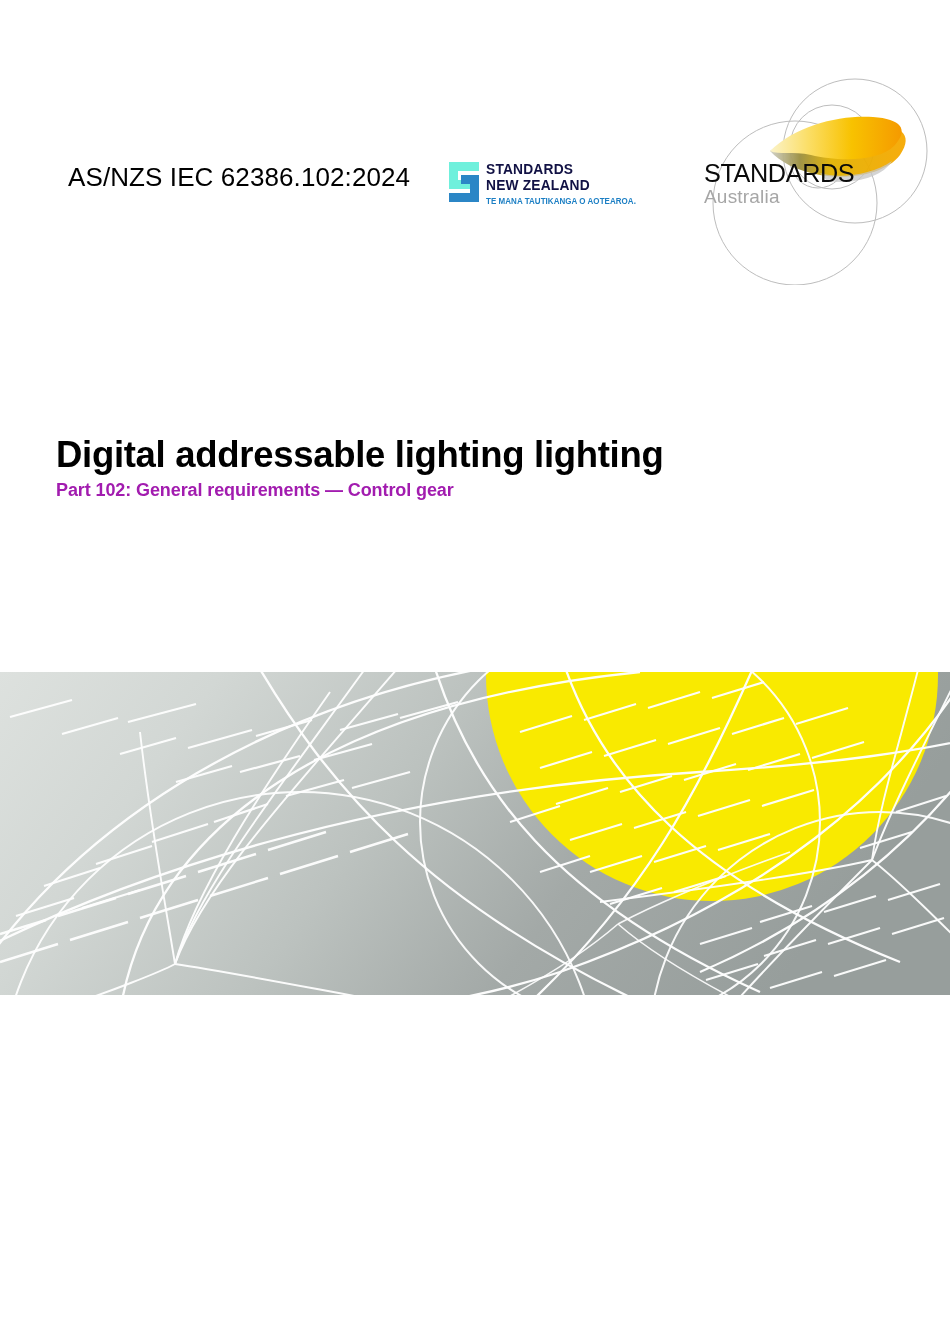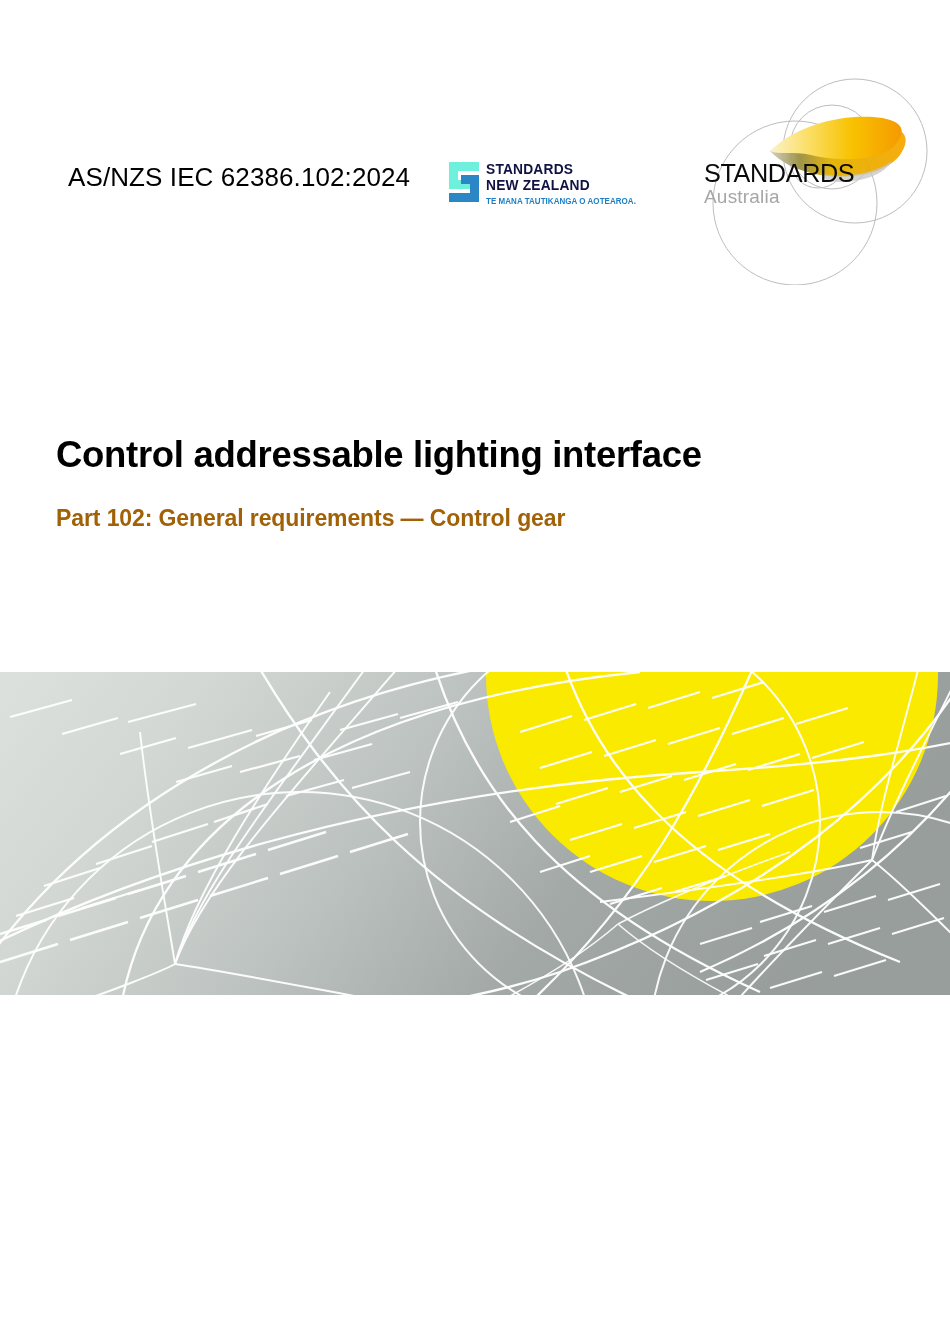--- a/index.html
+++ b/index.html
@@ -144,25 +144,25 @@
   #main-title {
     font-size: 36.5px;
     font-weight: bold;
     color: #000;
     letter-spacing: -0.3px;
     margin-top: 48px;
     line-height: 1.15;
     white-space: nowrap;
   }
   #part-subtitle {
-    font-size: 23px;
+    font-size: 18px;
     font-weight: bold;
-    color: #a16207;
+    color: #a21caf;
     letter-spacing: -0.1px;
-    margin-top: 29px;
+    margin-top: 4px;
     line-height: 1.2;
     white-space: nowrap;
   }
 
   
   #cover-banner {
     position: absolute;
     left: 0;
     top: 672px;
     width: 950px;
@@ -227,21 +227,21 @@
     </svg>
 
     <div id="sa-wordmark">
       <div id="sa-word-standards">STANDARDS</div>
       <div id="sa-word-australia">Australia</div>
     </div>
   </div>
 </div>
 
 <div id="title-block">
-  <div id="main-title">Control addressable lighting interface</div>
+  <div id="main-title">Digital addressable lighting lighting</div>
   <div id="part-subtitle">Part 102: General requirements — Control gear</div>
 </div>
 
 <div id="cover-banner">
   <svg width="950" height="323" viewBox="0 0 950 323" xmlns="http://www.w3.org/2000/svg">
     <defs>
       <linearGradient id="bannerBg" x1="0" y1="0" x2="1" y2="0.25">
         <stop offset="0%" stop-color="#dde1de"></stop>
         <stop offset="22%" stop-color="#d2d7d4"></stop>
         <stop offset="48%" stop-color="#bcc2bf"></stop>

